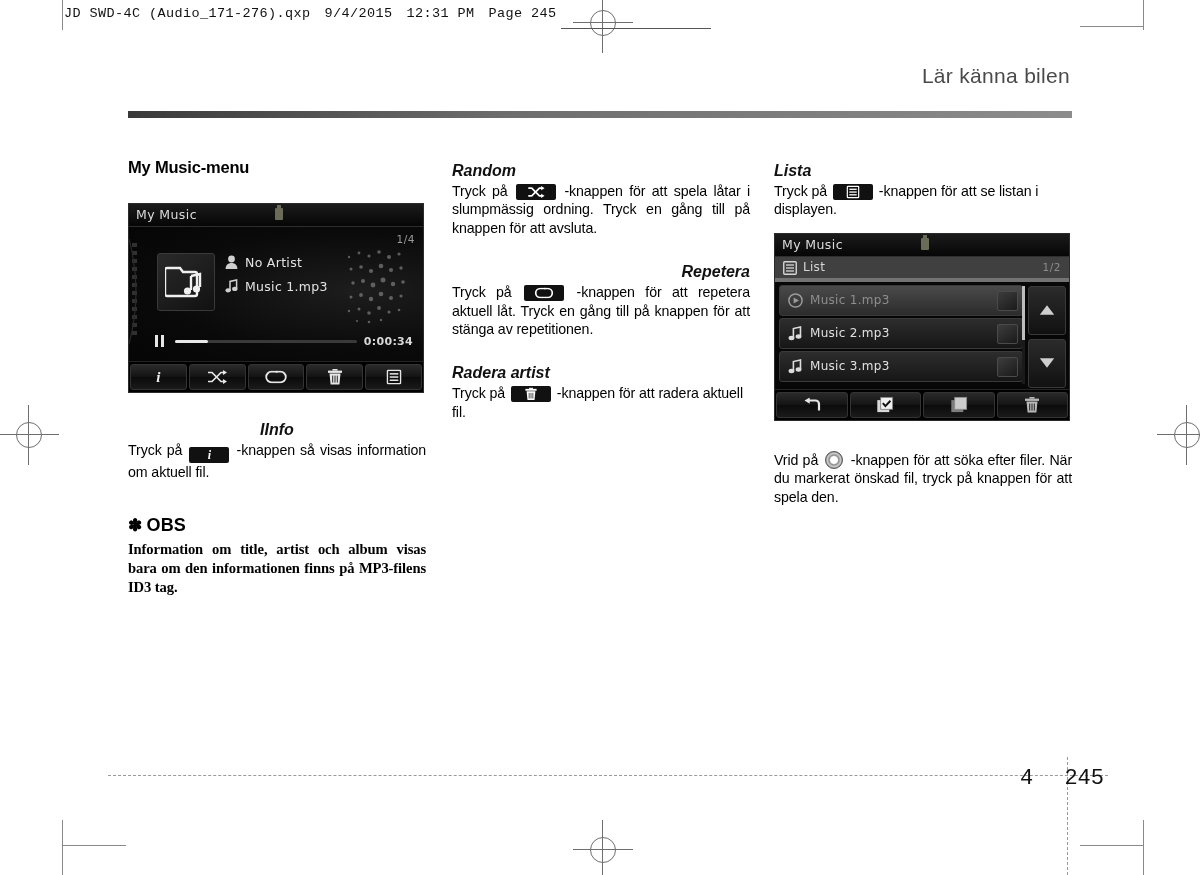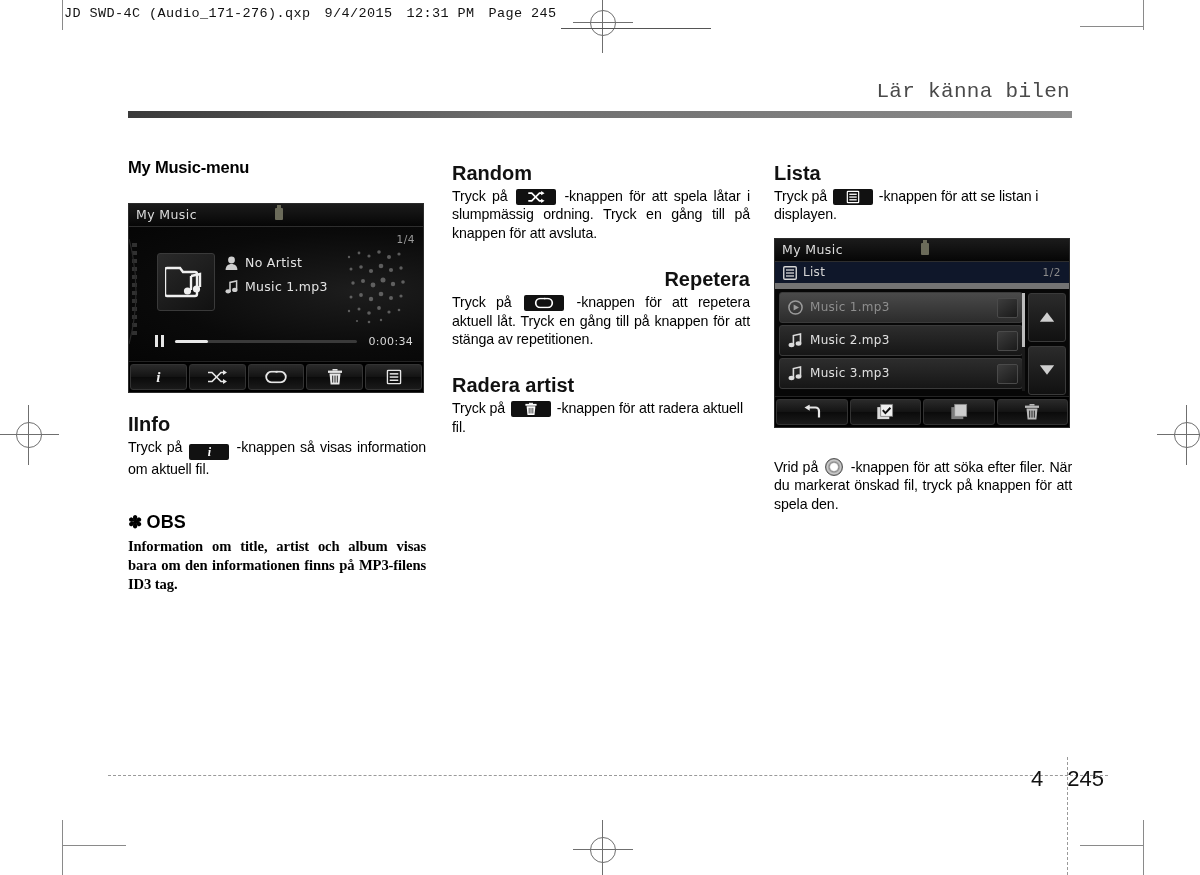--- a/index.html
+++ b/index.html
@@ -21,40 +21,40 @@
   .slug{
     position:absolute;left:64px;top:6px;
     font-family:"Liberation Mono", monospace;
     font-size:13.5px;letter-spacing:.4px;color:#111;white-space:nowrap;
   }
   .slug span{margin-right:14px;text-align:center;}
   .slug .rule{position:absolute;left:497px;top:22px;width:150px;height:1px;background:#555;}
 
   
   .runhead{
-    position:absolute;right:130px;top:80px;
-    font-family:Liberation Mono, monospace;
+    position:absolute;right:130px;top:64px;
+    font-family:Liberation Sans, sans-serif;
     font-size:21px;color:#4a4a4a;letter-spacing:.3px;
   }
   .headbar{
     position:absolute;left:128px;top:111px;width:944px;height:7px;
     background:linear-gradient(to right,#3a3a3a 0%,#6d6d6d 40%,#8c8c8c 100%);
   }
 
   
   .col{position:absolute;top:158px;width:298px;}
   .col1{left:128px;}
   .col2{left:452px;}
   .col3{left:774px;}
 
   h2.secttl{
     font-size:16.5px;font-weight:bold;margin:0 0 26px 0;letter-spacing:-.2px;
   }
   h3.subttl{
-    font-size:20px;font-weight:bold;margin:0 0 2px 0;color:#111;
+    font-size:16px;font-weight:bold;font-style:italic;margin:0 0 2px 0;color:#111;
   }
   p.body{
     font-size:14.2px;line-height:18.4px;margin:0 0 8px 0;
     text-align:justify;text-justify:inter-word;letter-spacing:-.1px;
   }
   p.body.last{text-align:left;}
 
   
   .chip{
     display:inline-block;vertical-align:-4px;
@@ -101,44 +101,44 @@
   .pg-count{position:absolute;right:8px;top:6px;font-size:10.5px;color:#9a9a9a;letter-spacing:.5px;}
   .dots{position:absolute;right:6px;top:20px;width:74px;height:78px;opacity:.55;}
   .filmstrip{position:absolute;left:0px;top:12px;width:22px;height:105px;opacity:.5;}
   .albumart{
     position:absolute;left:28px;top:26px;width:56px;height:56px;
     background:linear-gradient(145deg,#2a2a2a,#111);
     border:1px solid #3a3a3a;border-radius:3px;
   }
   .albumart svg{position:absolute;left:7px;top:8px;}
   .meta{position:absolute;left:96px;top:28px;}
-  .meta .row{display:flex;align-items:center;margin-bottom:9px;}
+  .meta .row{display:flex;margin-bottom:9px;}
   .meta .row svg{margin-right:7px;}
   .meta .row span{font-size:12.5px;color:#e3e3e3;letter-spacing:.3px;}
-  .progwrap{position:absolute;left:26px;right:10px;bottom:14px;height:12px;}
+  .progwrap{position:absolute;left:26px;right:10px;bottom:14px;height:12px;font-weight:bold;}
   .pausebars{position:absolute;left:0;top:0;width:10px;height:12px;}
   .pausebars i{position:absolute;top:0;width:3px;height:12px;background:#e6e6e6;display:block;}
   .pausebars i:first-child{left:0;}
   .pausebars i:last-child{left:6px;}
   .ptrack{position:absolute;left:20px;right:56px;top:5px;height:3px;background:#3a3a3a;border-radius:2px;}
   .ptrack b{position:absolute;left:0;top:0;height:3px;width:18%;background:#e8e8e8;border-radius:2px;display:block;}
   .ptime{position:absolute;right:0;top:0;font-size:11px;color:#d8d8d8;letter-spacing:.3px;}
 
   .btnbar{display:flex;height:30px;background:#000;border-top:1px solid #242424;}
   .btnbar .b{
     flex:1;margin:2px 1px;border-radius:3px;position:relative;
     background:linear-gradient(to bottom,#2a2a2a 0%,#141414 48%,#0b0b0b 52%,#1a1a1a 100%);
     border:1px solid #333;
   }
   .btnbar .b svg,.btnbar .b .glyph{position:absolute;left:50%;top:50%;transform:translate(-50%,-50%);}
   .btnbar .b .glyph{font-family:"Liberation Serif",serif;font-style:italic;font-weight:bold;
     font-size:15px;color:#eee;}
 
   
-  .sc-sub{position:relative;height:21px;background:#0f172a;border-bottom:6px solid #737373;}
+  .sc-sub{position:relative;height:21px;background:#404040;border-bottom:4px solid #737373;}
   .sc-sub .licon{position:absolute;left:8px;top:3px;}
   .sc-sub .lab{position:absolute;left:28px;top:3px;font-size:12px;color:#d6d6d6;letter-spacing:.3px;}
   .sc-sub .cnt{position:absolute;right:8px;top:4px;font-size:10.5px;color:#8c8c8c;letter-spacing:.5px;}
   .listarea{position:relative;height:104px;background:#070707;padding:3px 0 0 0;}
   .lrow{
     position:relative;height:29px;margin:0 46px 2px 4px;border-radius:3px;
     background:linear-gradient(to bottom,#2d2d2d,#161616);
     border:1px solid #3a3a3a;
   }
   .lrow.sel{background:linear-gradient(to bottom,#4a4a4a,#2c2c2c);}
@@ -155,21 +155,21 @@
     background:linear-gradient(to bottom,#2b2b2b,#111);border:1px solid #3a3a3a;
   }
   .sbtn svg{position:absolute;left:50%;top:50%;transform:translate(-50%,-50%);}
   .scrolltrack{position:absolute;right:44px;top:4px;width:3px;height:98px;background:#1a1a1a;}
   .scrolltrack b{position:absolute;left:0;top:0;width:3px;height:55%;background:#bdbdbd;display:block;}
 
   
   .footrule{position:absolute;left:108px;top:775px;width:1000px;height:0;
     border-top:1px dashed #9a9a9a;}
   .footnum{position:absolute;right:96px;top:766px;font-size:22px;
-    font-family:Liberation Sans, sans-serif;color:#111;letter-spacing:0;}
+    font-family:Liberation Mono, monospace;color:#111;letter-spacing:0;}
   .footnum .ch{font-size:22px;}
   .footdiv{position:absolute;right:132px;top:757px;width:0;height:118px;border-left:1px dashed #9a9a9a;}
 </style>
 </head>
 <body>
 
 <div class="page">
 
   <div class="cropline" style="left:62px;top:0;width:1px;height:30px;"></div>
   <div class="cropline" style="left:62px;top:820px;width:1px;height:55px;"></div>
@@ -354,21 +354,21 @@
             <g fill="#e6e6e6">
               <rect x="3.2" y="3.6" width="8.6" height="1.5"></rect>
               <rect x="3.2" y="6.8" width="8.6" height="1.5"></rect>
               <rect x="3.2" y="10" width="8.6" height="1.5"></rect>
             </g>
           </svg>
         </div>
       </div>
     </div>
 
-    <h3 class="subttl" style="margin-top:20px;">IInfo</h3>
+    <h3 class="subttl" style="margin-top:28px;text-align:center;">IInfo</h3>
     <p class="body">
       <span>Tryck på</span>
       <span class="chip i">i</span>
       <span>-knappen så visas information om aktuell fil.</span>
     </p>
 
     <div class="note-ttl">
       <span class="ast">✽</span><span>OBS</span>
     </div>
     <p class="note-body">Information om title, artist och album visas bara om den informationen finns på MP3-filens ID3 tag.</p>

